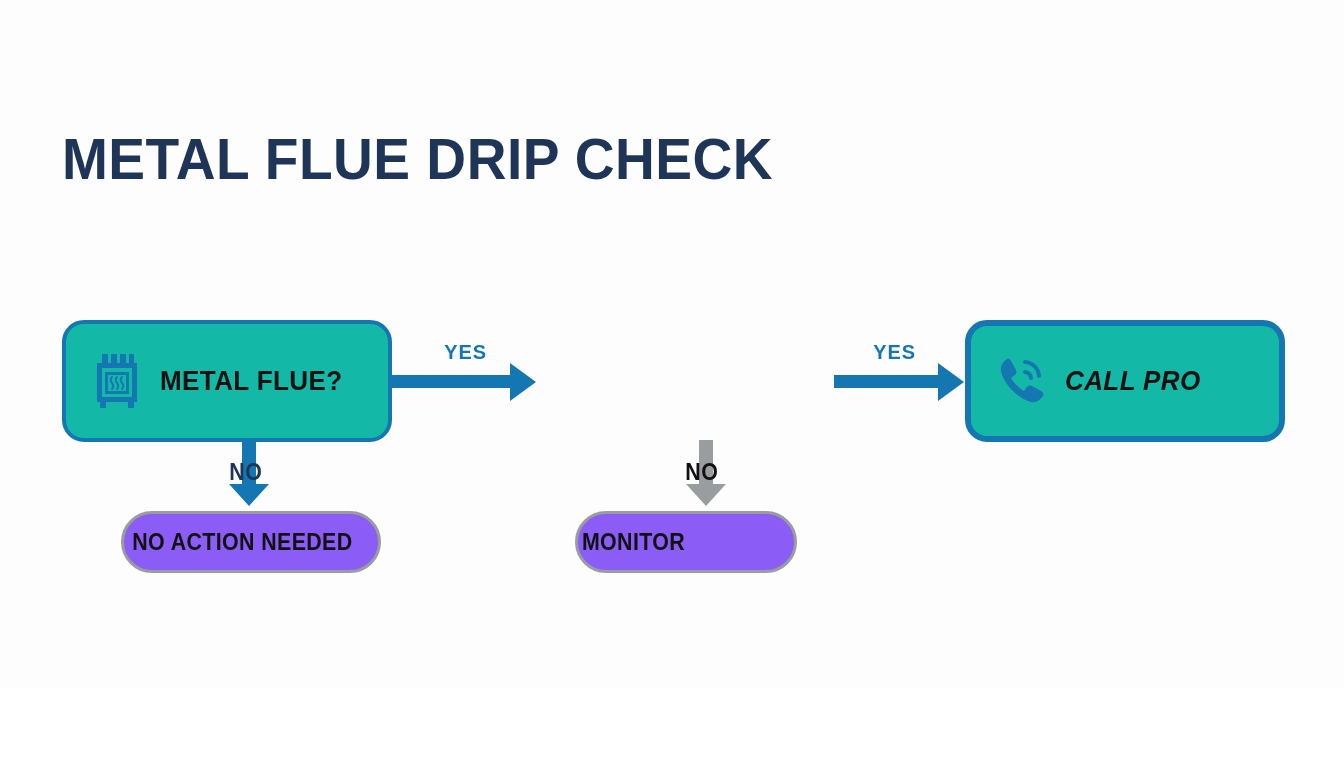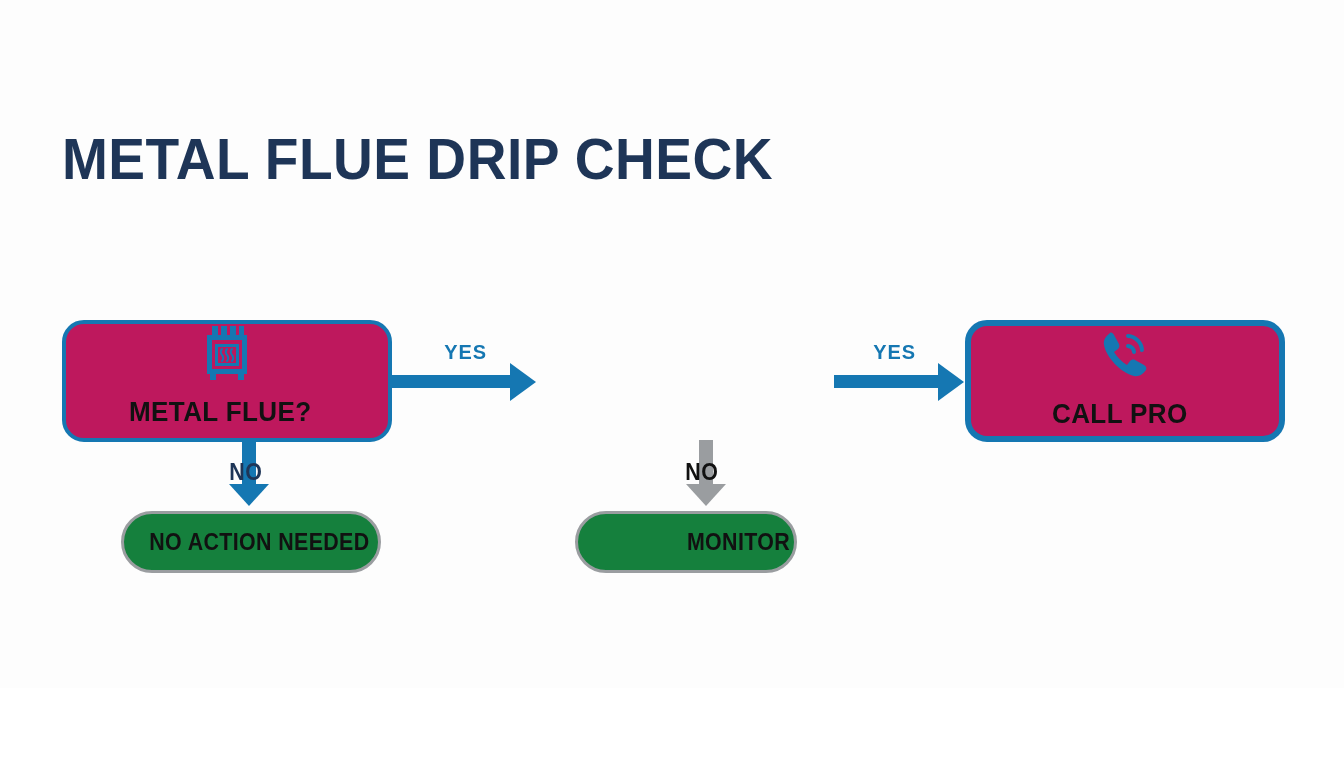--- a/index.html
+++ b/index.html
@@ -32,28 +32,27 @@
     color: #1e3557;
     font-family: "Liberation Sans", sans-serif;
     transform: scaleX(0.95);
     transform-origin: left center;
     white-space: nowrap;
   }
 
   
   .node {
     position: absolute;
-    background: #be185d;
+    background: #14b8a6;
     border: 4px solid #1577b2;
     border-radius: 22px;
     display: flex;
     align-items: center;
     gap: 14px;
-    padding: 0 34px;
-    flex-direction: column;
+    padding: 0 22px;
   }
   .node.thick { border-width: 6px; }
 
   .node-label {
     font-size: 28px;
     font-weight: 700;
     color: #111111;
     letter-spacing: 0.4px;
     white-space: nowrap;
     font-family: "Liberation Sans", sans-serif;
@@ -65,31 +64,31 @@
     width: 58px;
     height: 62px;
     flex: 0 0 58px;
     display: flex;
     align-items: center;
     justify-content: center;
   }
 
   #node-flue     { left: 62px;  top: 320px;  width: 330px; height: 122px; }
   #node-drip     { left: 535px; top: 320px;  width: 297px; height: 122px; }
-  #node-callpro  { left: 965px; top: 320px;  width: 320px; height: 122px; }
+  #node-callpro  { left: 965px; top: 320px;  width: 320px; height: 122px; font-style: italic; }
 
   
   .pill {
     position: absolute;
-    background: #15803d;
+    background: #8b5cf6;
     border: 3px solid #9a9da0;
     border-radius: 34px;
     display: flex;
     align-items: center;
-    justify-content: flex-end;
+    justify-content: flex-start;
   }
   .pill-label {
     font-size: 23px;
     font-weight: 700;
     color: #111111;
     letter-spacing: 0.4px;
     white-space: nowrap;
     font-family: "Liberation Sans", sans-serif;
     transform: scaleX(0.93);
   }

